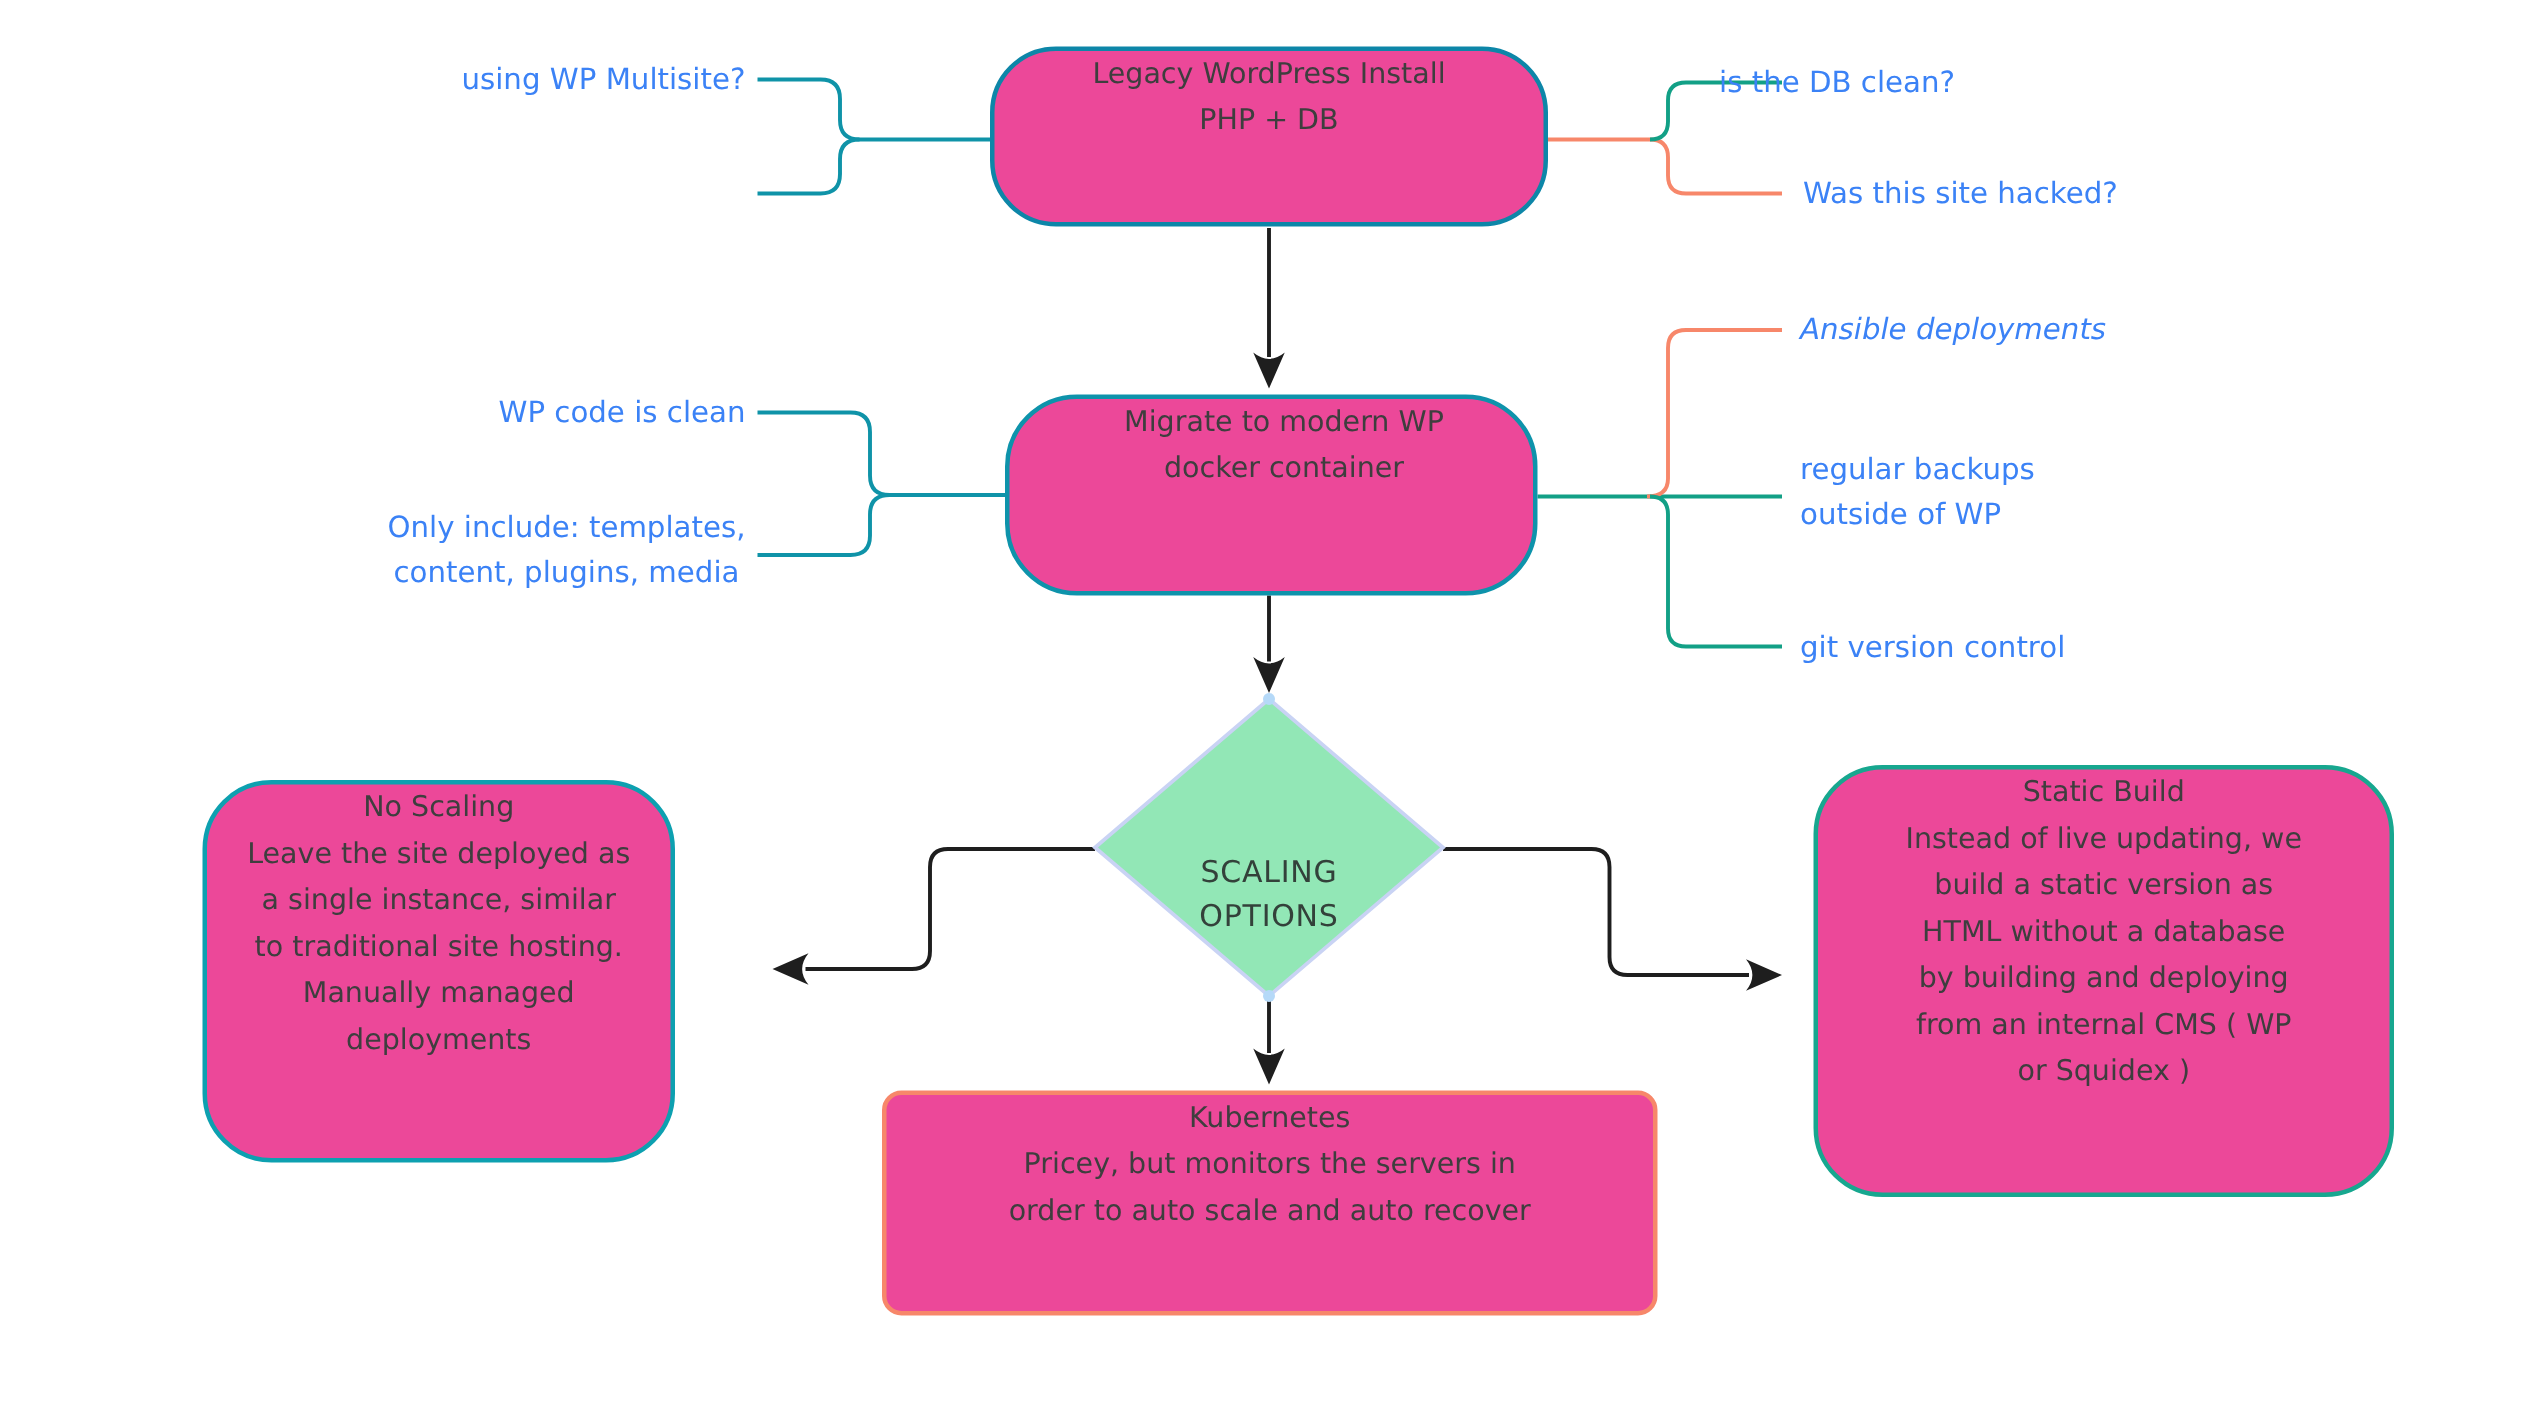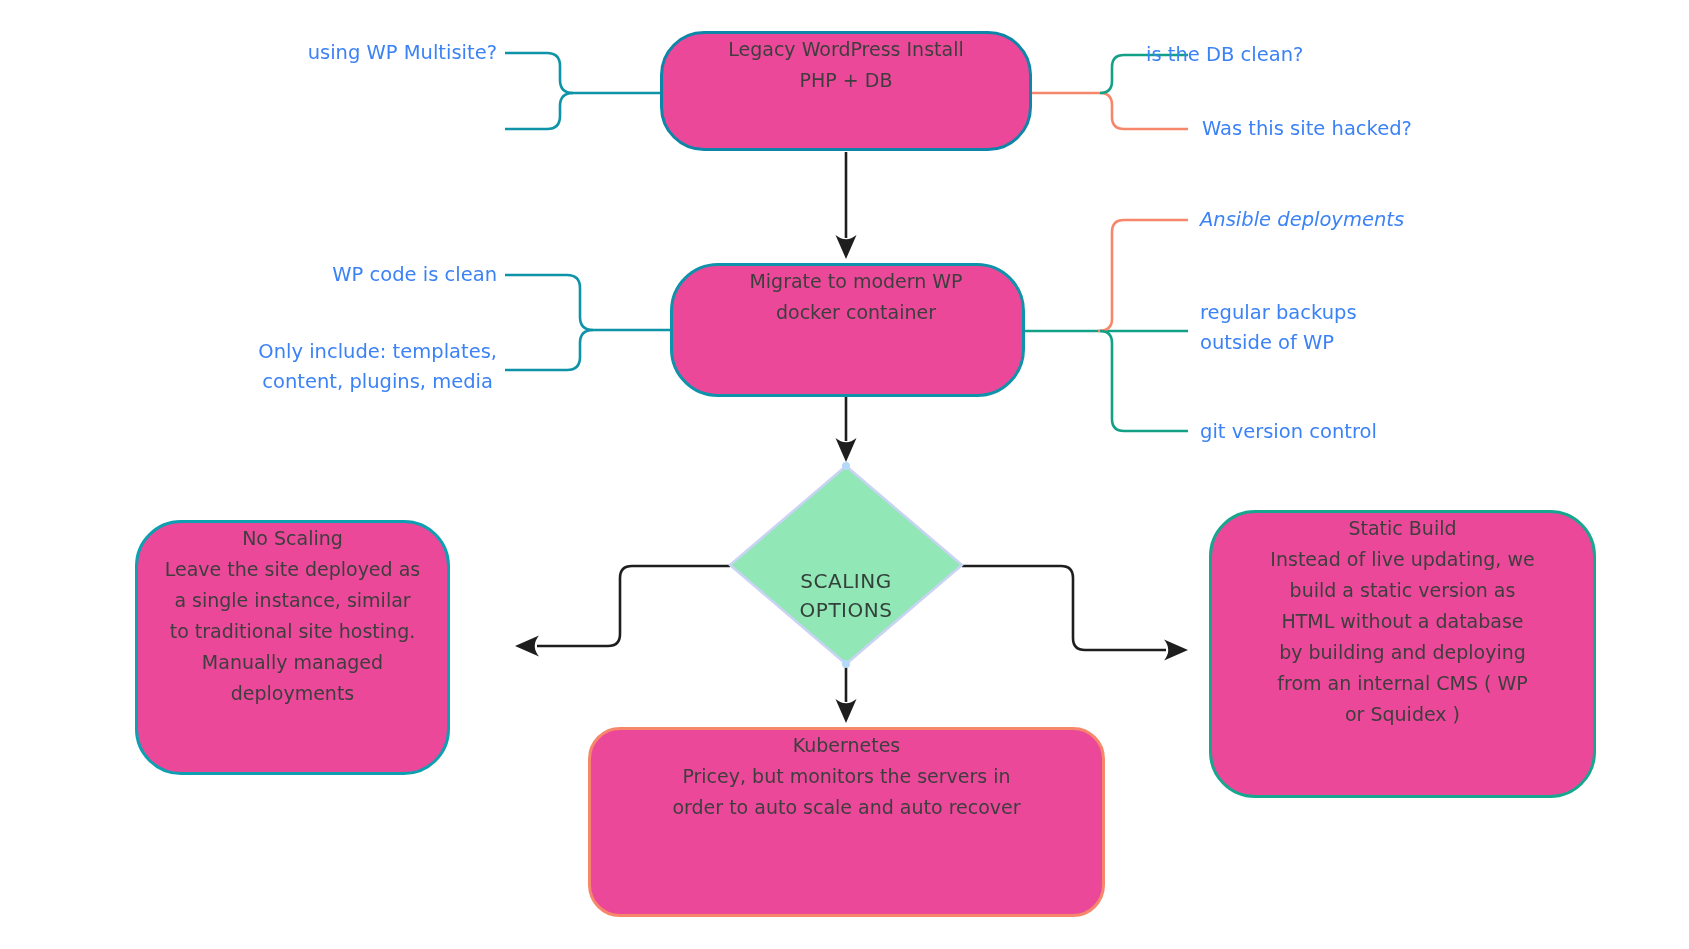--- a/index.html
+++ b/index.html
@@ -10,21 +10,21 @@
   .node{position:absolute;display:flex;align-items:flex-start;justify-content:center;
         background:#ec4899;box-sizing:border-box;}
   .node-text{font-size:19px;line-height:31px;text-align:center;white-space:pre-line;color:#3e3e3e;}
   .lbl{position:absolute;font-size:19.5px;line-height:30px;color:#3b82f6;white-space:pre-line;}
   .lbl.r{text-align:right;}
   .lbl.c{text-align:center;}
 
   .node-legacy{left:660px;top:31px;width:372px;height:120px;border:3px solid #0d86a8;border-radius:44px;}
   .node-migrate{left:670px;top:263px;width:355px;height:134px;border:3px solid #0e93ab;border-radius:48px;padding-left:17px;}
   .node-noscaling{left:135px;top:520px;width:315px;height:255px;border:3px solid #0da0b0;border-radius:46px;}
-  .node-kubernetes{left:588px;top:727px;width:517px;height:190px;border:3px solid #f7876a;border-radius:32px;}
+  .node-kubernetes{left:588px;top:727px;width:517px;height:150px;border:3px solid #f7876a;border-radius:13px;}
   .node-static{left:1193px;top:510px;width:387px;height:288px;border:3px solid #17a78f;border-radius:46px;margin-left:16px;}
 
   .diamond-text{position:absolute;left:766px;top:536px;width:160px;font-size:20px;line-height:29px;
         text-align:center;white-space:pre-line;color:#33413a;letter-spacing:0.5px;margin-top:31px;}
 
   .lbl-multisite{right:1192px;top:38px;}
   .lbl-customphp{right:1192px;top:114px;}
   .lbl-dbclean{left:1146px;top:40px;}
   .lbl-hacked{left:1202px;top:114px;}
   .lbl-codeclean{right:1192px;top:260px;}

